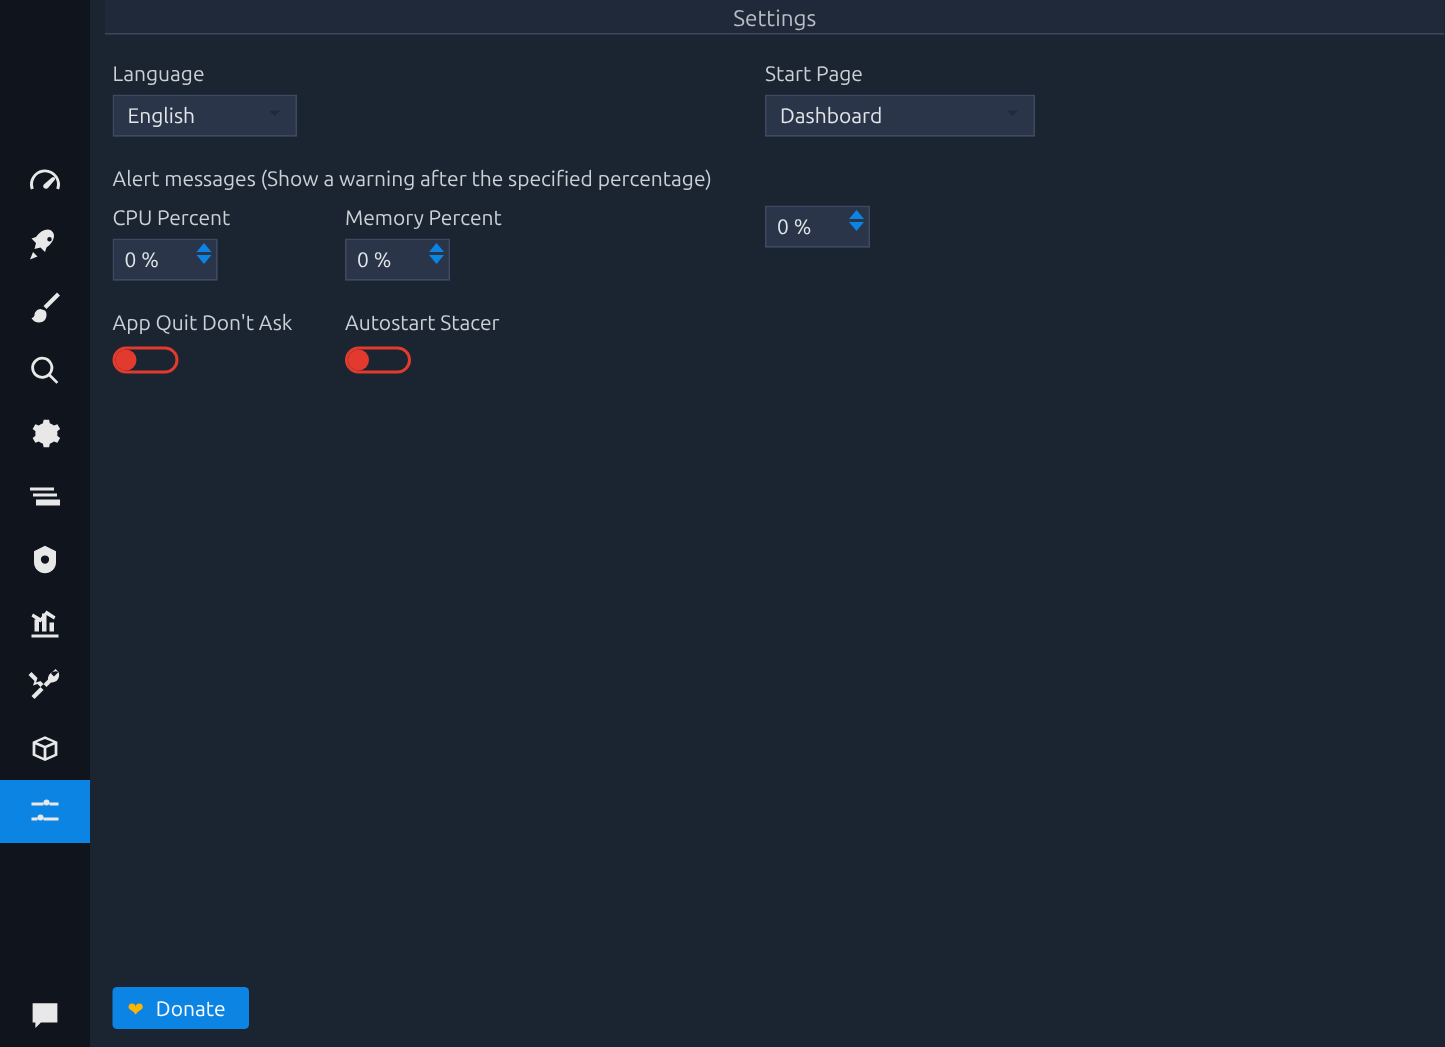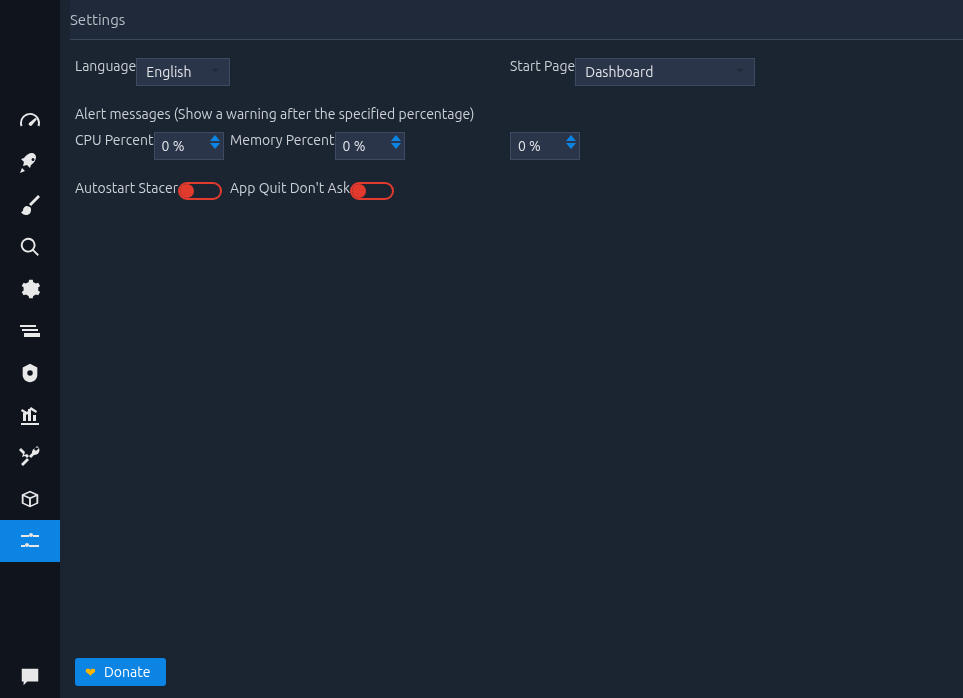--- a/index.html
+++ b/index.html
@@ -36,57 +36,57 @@
   .sidebar-item.active {
     background: #0c84e4;
   }
   .sidebar-spacer { flex: 1; }
   .main {
     flex: 1;
     display: flex;
     flex-direction: column;
   }
   .titlebar {
-    height: 40px;
+    height: 23px;
     background: #20293a;
     display: flex;
     align-items: center;
+    justify-content: center;
     color: #b9bec4;
     font-size: 15px;
     border-bottom: 1px solid #3b475c;
     margin-left: 10px;
   }
   .content {
     flex: 1;
     padding: 18px 15px 10px 15px;
     display: flex;
     flex-direction: column;
     position: relative;
   }
   .row {
     display: grid;
     grid-template-columns: 155px 280px 1fr;
     column-gap: 0px;
     margin-bottom: 20px;
   }
   .row.percent {
     grid-template-columns: 155px 280px 1fr;
-    text-align: right;
   }
   .row.toggles {
     grid-template-columns: 155px 280px 1fr;
   }
   .label {
     font-size: 14px;
     color: #cbd1d7;
     margin-bottom: 6px;
   }
   .field {
     display: flex;
-    flex-direction: row;
+    flex-direction: column;
   }
   .field.col3 { 
     grid-column: 3; 
   }
   .select {
     position: relative;
     height: 28px;
     background: #2b3549;
     display: flex;
     align-items: center;
@@ -301,27 +301,27 @@
             <div class="spinbuttons">
               <div class="spin-up"></div>
               <div class="spin-down"></div>
             </div>
           </div>
         </div>
       </div>
 
       <div class="row toggles">
         <div class="field">
-          <div class="label">Autostart Stacer</div>
+          <div class="label">App Quit Don't Ask</div>
           <div class="toggle">
             <div class="knob"></div>
           </div>
         </div>
         <div class="field">
-          <div class="label">App Quit Don't Ask</div>
+          <div class="label">Autostart Stacer</div>
           <div class="toggle">
             <div class="knob"></div>
           </div>
         </div>
       </div>
 
       <div class="donate">
         <span class="heart">❤</span>
         <span>Donate</span>
       </div>

